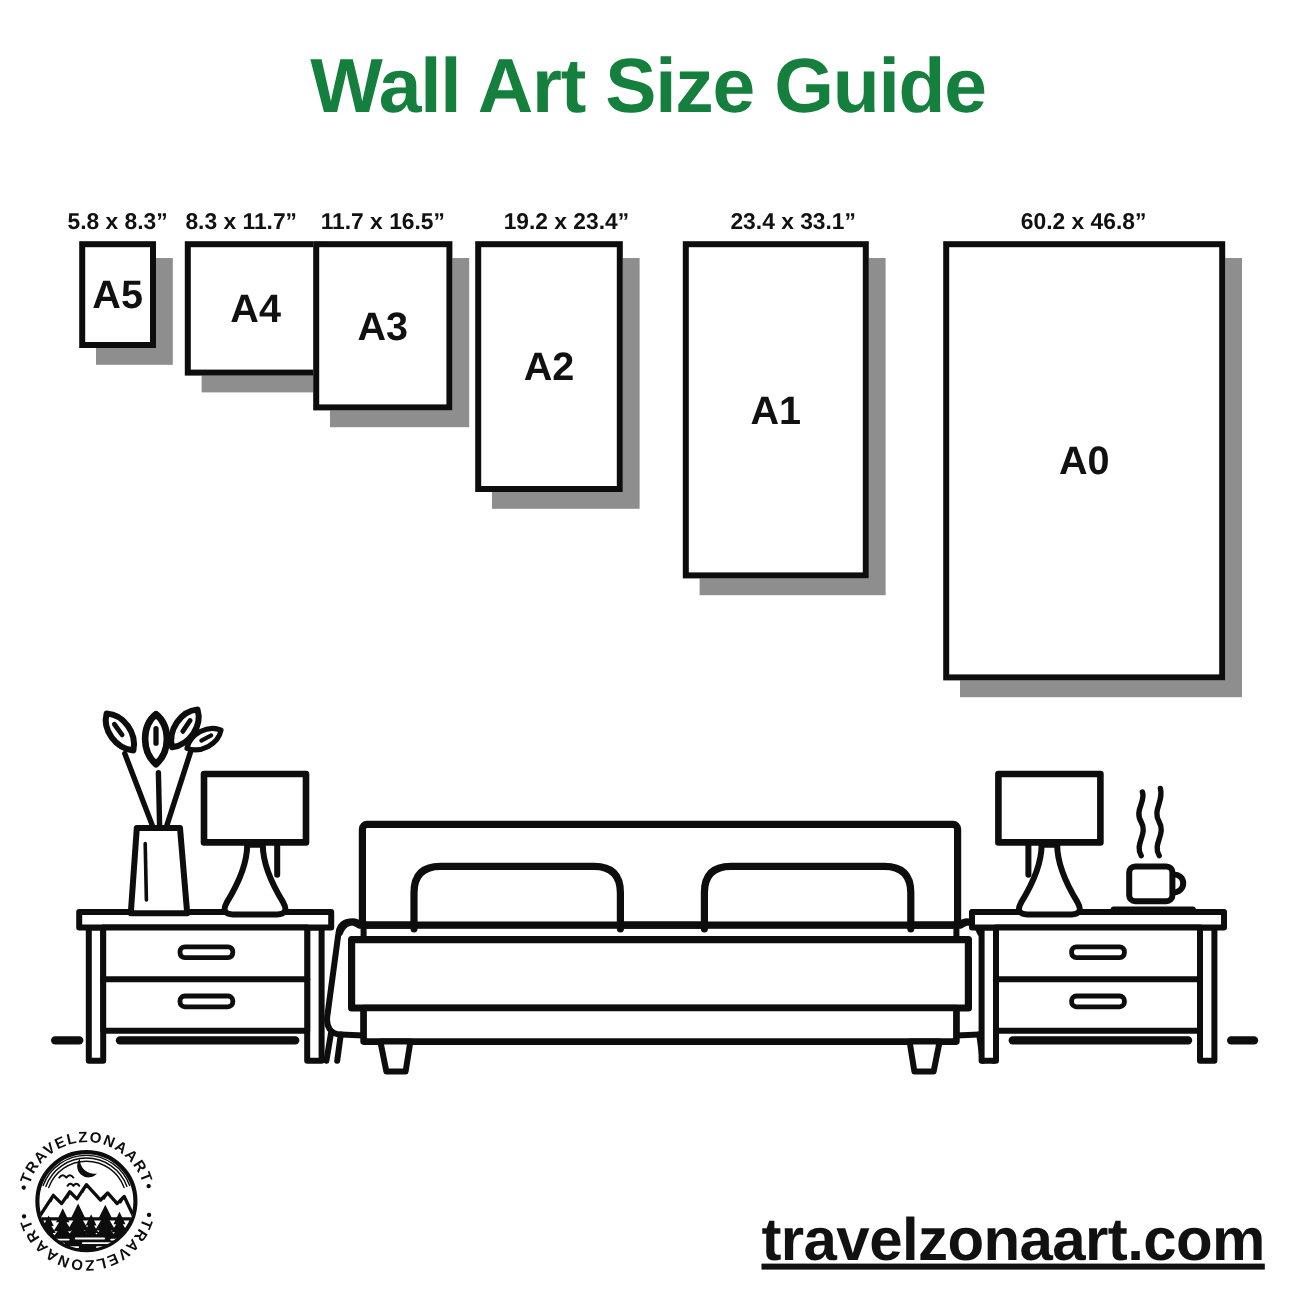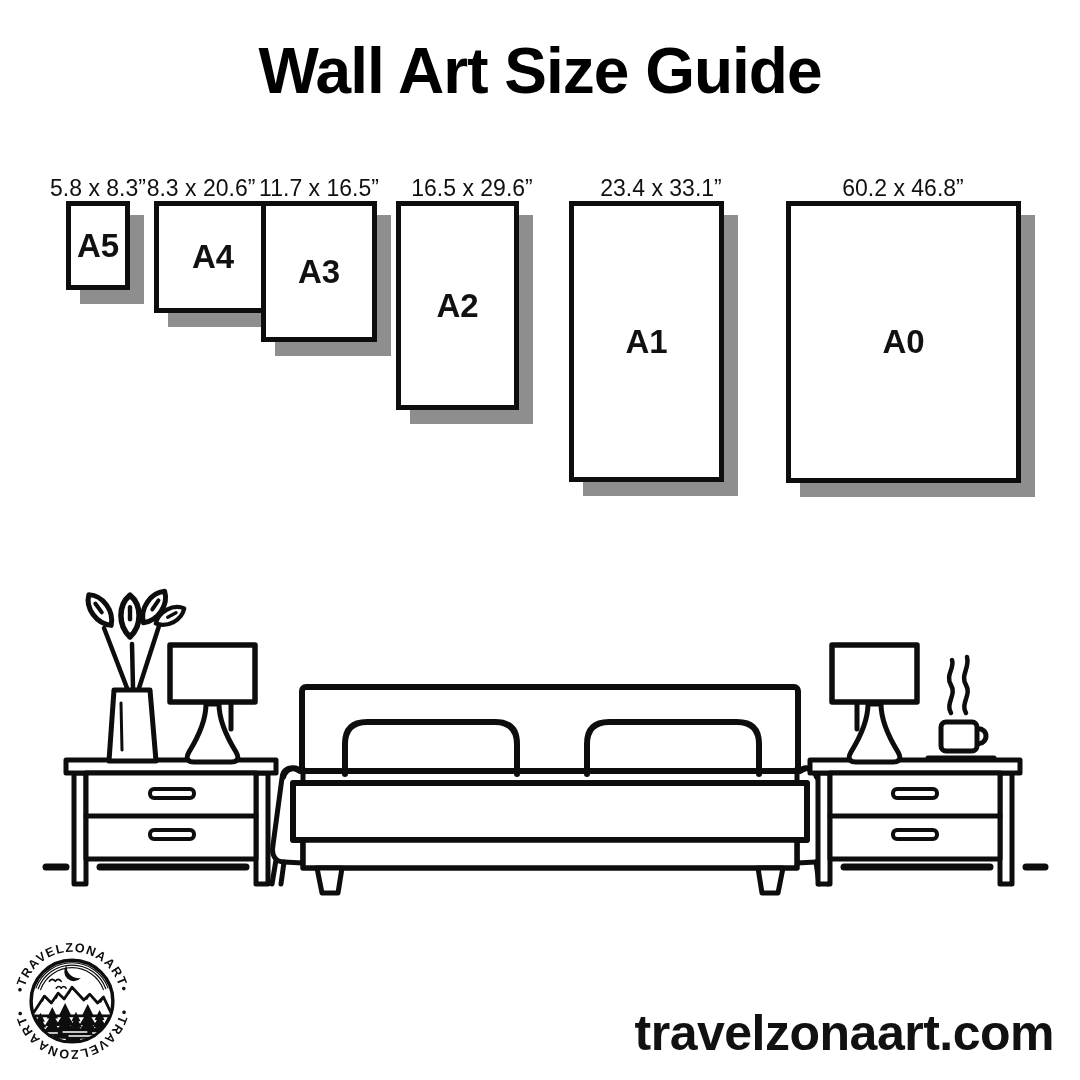--- a/index.html
+++ b/index.html
@@ -1,61 +1,61 @@
 <!DOCTYPE html>
 <html><head>
 <meta charset="utf-8">
 <style>
   html,body{margin:0;padding:0;background:#fff;}
   .page{position:relative;width:1080px;height:1080px;background:#fff;overflow:hidden;
         font-family:"Liberation Sans",sans-serif;color:#0d0d0d;}
   .title{position:absolute;left:0;right:0;top:34px;text-align:center;
-         font-size:64px;font-weight:bold;letter-spacing:-1px;color:#000000;}
+         font-size:64px;font-weight:bold;letter-spacing:-1px;color:#15803d;}
   .paper{position:absolute;box-sizing:border-box;background:#fff;border:5px solid #0d0d0d;
          box-shadow:14px 14px 0 #8e8e8e;display:flex;align-items:center;justify-content:center;}
   .paper .code{font-size:33px;font-weight:bold;color:#111;}
   .dim{position:absolute;width:170px;top:175px;text-align:center;
-       font-size:23px;font-weight:normal;color:#111;}
+       font-size:19px;font-weight:bold;color:#111;}
   .website{position:absolute;right:26px;top:1004px;font-size:50px;font-weight:bold;
-           letter-spacing:-0.5px;color:#111;}
+           letter-spacing:-0.5px;color:#111;text-decoration:underline;}
   svg{position:absolute;}
   .scene{left:30px;top:575px;}
   .logo{left:8px;top:938px;}
 </style>
 </head>
 <body>
 
 <div class="page">
 
   <div class="title">Wall Art Size Guide</div>
 
   <div>
     <div class="dim" style="left:13px">5.8 x 8.3”</div>
-    <div class="dim" style="left:116px">8.3 x 20.6”</div>
+    <div class="dim" style="left:116px">8.3 x 11.7”</div>
     <div class="dim" style="left:234px">11.7 x 16.5”</div>
-    <div class="dim" style="left:387px">16.5 x 29.6”</div>
+    <div class="dim" style="left:387px">19.2 x 23.4”</div>
     <div class="dim" style="left:576px">23.4 x 33.1”</div>
     <div class="dim" style="left:818px">60.2 x 46.8”</div>
 
     <div class="paper" style="left:66px; top:201px;width:64px; height:89px">
         <span class="code">A5</span>
       </div>
     <div class="paper" style="left:154px;top:201px;width:118px; height:112px">
         <span class="code">A4</span>
       </div>
     <div class="paper" style="left:261px;top:201px;width:116px;height:141px">
         <span class="code">A3</span>
       </div>
     <div class="paper" style="left:396px;top:201px;width:123px;height:209px">
         <span class="code">A2</span>
       </div>
     <div class="paper" style="left:569px;top:201px;width:155px;height:281px">
         <span class="code">A1</span>
       </div>
-    <div class="paper" style="left:786px;top:201px;width:235px;height:282px">
+    <div class="paper" style="left:786px;top:201px;width:235px;height:366px">
         <span class="code">A0</span>
       </div>
   </div>
 
   <svg class="scene" width="1020" height="325" viewBox="30 575 1020 325">
     <g stroke="#0d0d0d" fill="none" stroke-linecap="round" stroke-linejoin="round">
 
       <g>
         <rect x="302" y="687" width="496" height="84" rx="4" fill="#fff" stroke-width="6"></rect>
         <path d="M345,774 L345,744 Q345,722 367,722 L495,722 Q517,722 517,744 L517,774" fill="#fff" stroke-width="6"></path>

